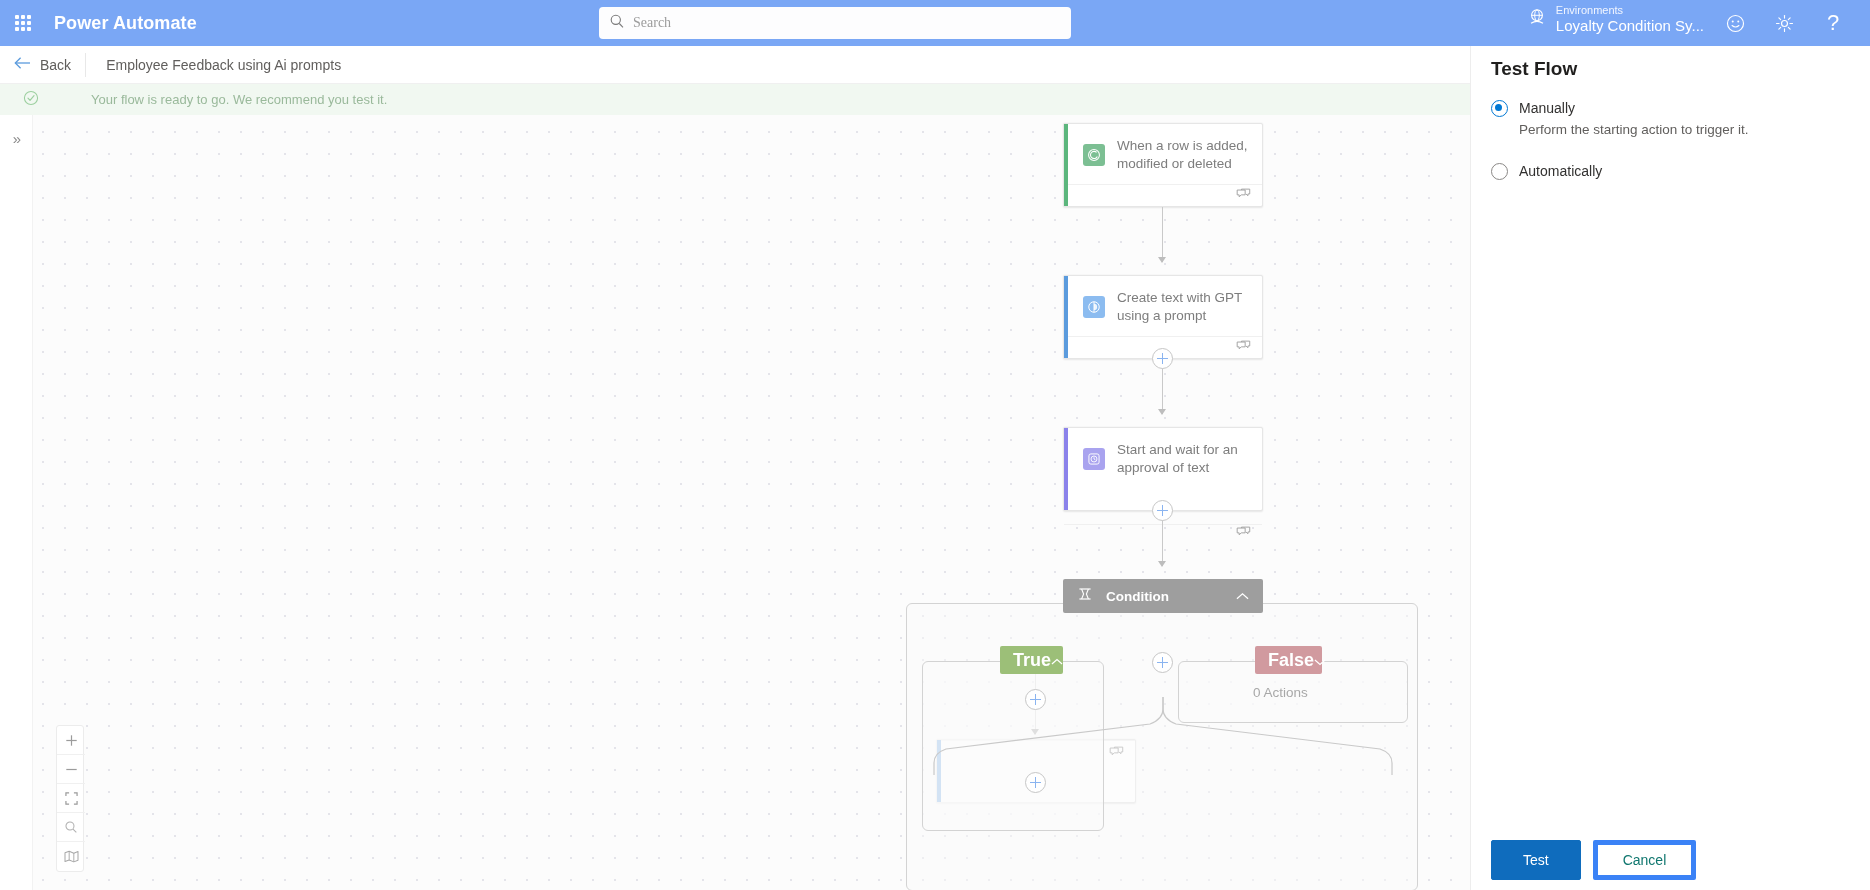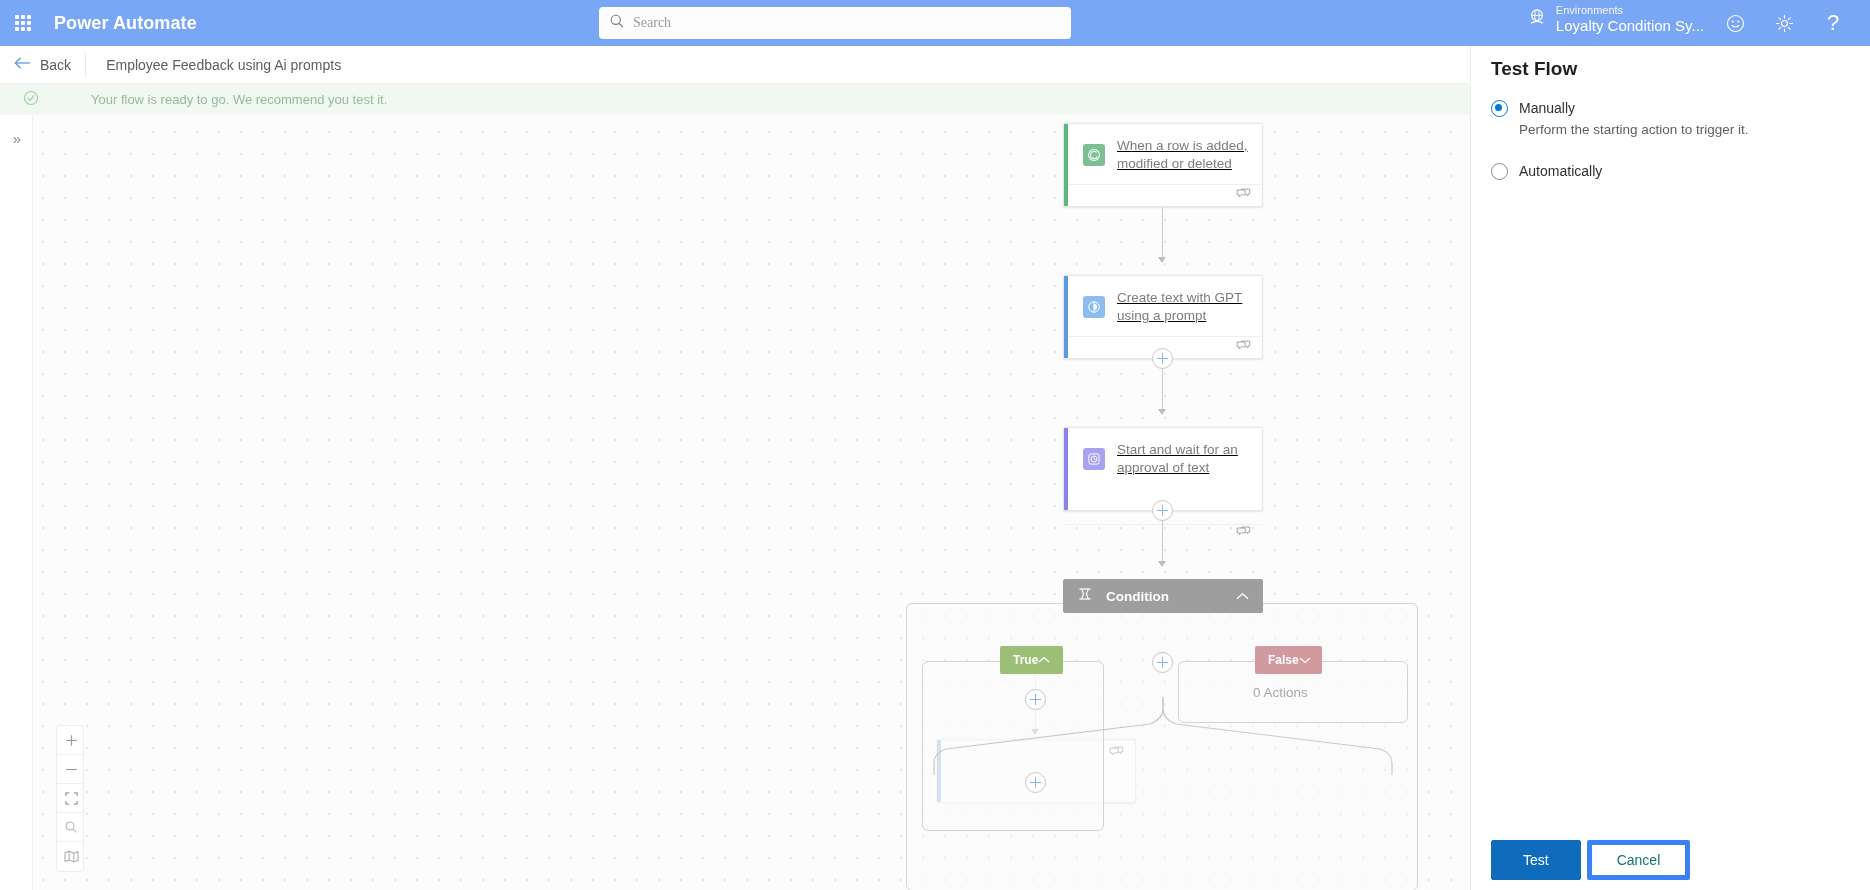--- a/index.html
+++ b/index.html
@@ -127,21 +127,21 @@
     cursor: pointer; border-bottom: 1px solid #f0f0f0;
     color: #9b9b9b;
   }
   .zoom-btn:last-child { border-bottom: none; }
 
   
   .node {
     position: absolute; background: #ffffff;
     border: 1px solid #e6e6e6; border-radius: 2px;
     box-shadow: 0 .6px 1.8px rgba(0,0,0,.09);
-    display: flex; flex-direction: column; text-decoration: underline;
+    display: flex; flex-direction: column;
   }
   .node-accent { position: absolute; left: 0; top: 0; width: 4px; height: 100%; }
   .node-main { display: flex; align-items: center; gap: 12px; padding: 13px 13px 11px 19px; flex: 1; }
   .node-icon {
     width: 22px; height: 22px; border-radius: 3px; flex: none;
     display: flex; align-items: center; justify-content: center;
   }
   .node-title { font-size: 13.5px; color: #7d7d7d; line-height: 1.35; }
   .node-foot {
     height: 26px; border-top: 1px solid #f0f0f0;
@@ -172,21 +172,21 @@
     display: flex; align-items: center; padding: 0 14px; gap: 13px;
     cursor: pointer; z-index: 8;
   }
   #condition-label { color: #ffffff; font-size: 13.5px; font-weight: bold; }
   #condition-chevron { margin-left: auto; color: #ffffff; }
 
   .branch-pill {
     position: absolute; height: 28px; border-radius: 2px;
     display: flex; align-items: center; gap: 0;
     padding: 0 13px; cursor: pointer; z-index: 9;
-    color: #ffffff; font-size: 12px; font-weight: bold;
+    color: #ffffff; font-size: 18px; font-weight: bold;
   }
   .branch-box {
     position: absolute; border: 1px solid #d3d3d3;
     border-radius: 6px; background: rgba(252,252,252,.55); z-index: 4;
   }
   #outer-scope {
     position: absolute; border: 1px solid #d3d3d3;
     border-radius: 6px; background: rgba(250,250,250,.45); z-index: 3;
   }
   #false-count {
@@ -212,21 +212,21 @@
     border: 1.6px solid #8a8886; background: #ffffff; flex: none; margin-top: 1px;
     position: relative;
   }
   .radio-dot.checked { border-color: #0078d4; }
   .radio-dot.checked::after {
     content: ""; position: absolute; left: 3.2px; top: 3.2px;
     width: 7.2px; height: 7.2px; border-radius: 50%; background: #0078d4;
   }
   .radio-label { font-size: 14px; color: #323130; line-height: 1.3; }
   .radio-desc { font-size: 13.5px; color: #605e5c; margin-top: 5px; }
-  #panel-footer { position: absolute; left: 20px; bottom: 10px; display: flex; gap: 6px; }
+  #panel-footer { position: absolute; left: 20px; bottom: 10px; display: flex; gap: 12px; }
   #test-button {
     background: #0f6cbd; color: #ffffff; border: 1px solid #0f6cbd;
     font-size: 14px; font-family: "Liberation Sans", sans-serif;
     padding: 7px 31px; border-radius: 2px; cursor: pointer;
   }
   #cancel-button {
     background: #ffffff; color: #0f766e; border: 5px solid #3b82f6;
     font-size: 14px; font-family: "Liberation Sans", sans-serif;
     padding: 7px 25px; border-radius: 2px; cursor: pointer;
   }

